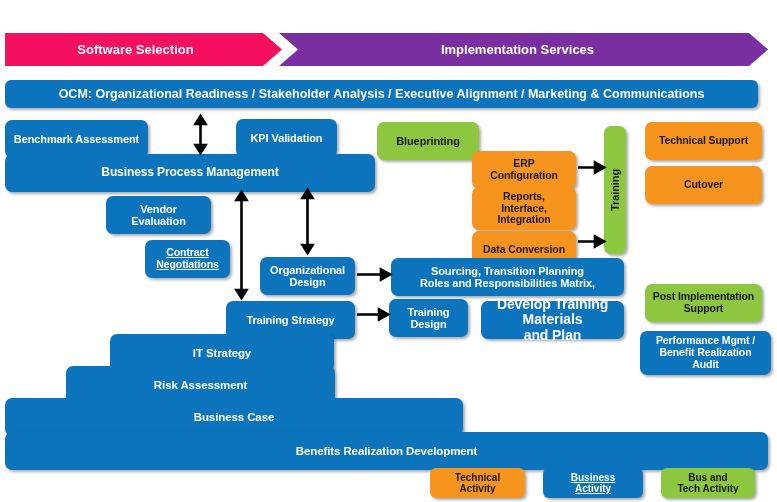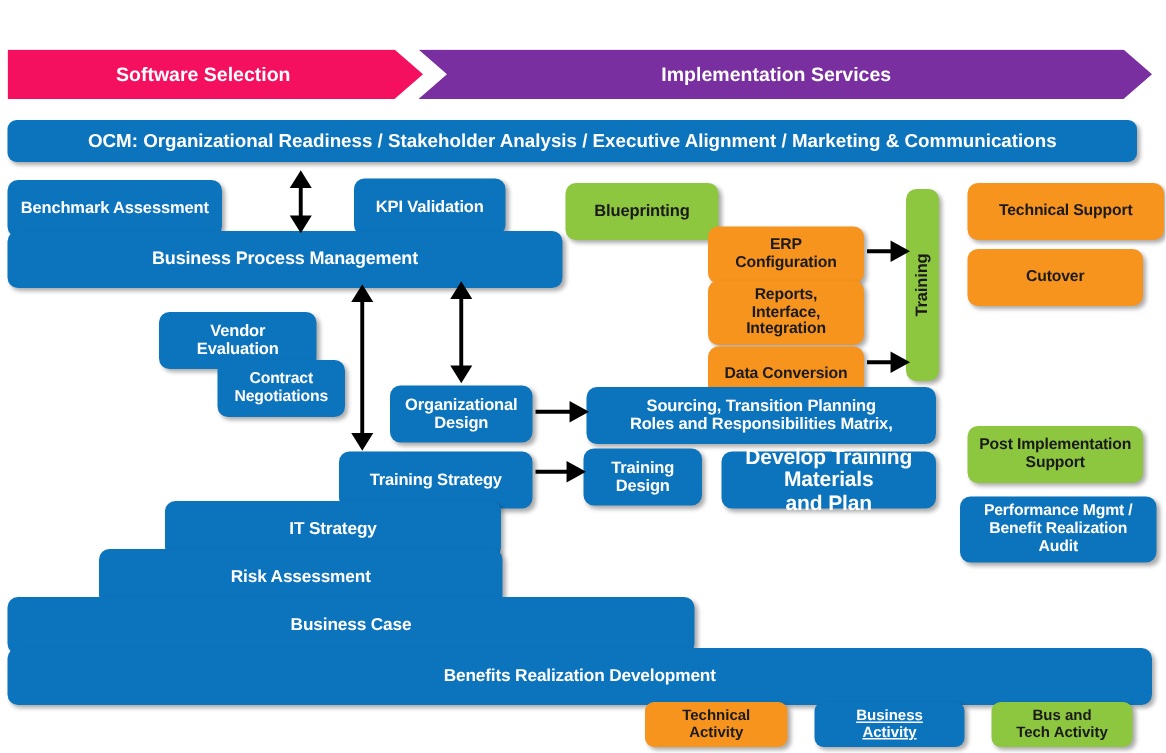--- a/index.html
+++ b/index.html
@@ -111,21 +111,21 @@
       <div class="node blue" style="left: 236px; top: 119px; width: 101px; height: 25px; font-size: 11px;">
         <div>
           <div>KPI Validation</div>
         </div>
       </div>
       <div class="node green" style="left: 377px; top: 122px; width: 102px; height: 26px; font-size: 11px;">
         <div>
           <div>Blueprinting</div>
         </div>
       </div>
-      <div class="node orange" style="left: 645px; top: 122px; width: 131px; height: 25px; font-size: 10.5px;">
+      <div class="node orange" style="left: 645px; top: 122px; width: 117px; height: 25px; font-size: 10.5px;">
         <div>
           <div>Technical Support</div>
         </div>
       </div>
       <div class="node blue" style="left: 5px; top: 154px; width: 370px; height: 27px; font-size: 12px;">
         <div>
           <div>Business Process Management</div>
         </div>
       </div>
       <div class="node orange" style="left: 472px; top: 151px; width: 104px; height: 33px; font-size: 10.5px;">
@@ -135,39 +135,39 @@
         </div>
       </div>
       <div class="node orange" style="left: 645px; top: 166px; width: 117px; height: 25px; font-size: 10.5px;">
         <div>
           <div>Cutover</div>
         </div>
       </div>
       <div class="node green vert" style="left: 604px; top: 126px; width: 22px; height: 128px; font-size: 11px;">
         <span class="lbl">Training</span>
       </div>
-      <div class="node blue" style="left: 106px; top: 196px; width: 105px; height: 16px; font-size: 11px; margin-top: 12px;">
+      <div class="node blue" style="left: 106px; top: 196px; width: 105px; height: 16px; font-size: 11px;">
         <div>
           <div>Vendor</div>
           <div>Evaluation</div>
         </div>
       </div>
       <div class="node orange" style="left: 472px; top: 187px; width: 104px; height: 43px; font-size: 10.5px;">
         <div>
           <div>Reports,</div>
           <div>Interface,</div>
           <div>Integration</div>
         </div>
       </div>
       <div class="node orange" style="left: 472px; top: 231px; width: 104px; height: 21px; font-size: 10.5px;">
         <div>
           <div>Data Conversion</div>
         </div>
       </div>
-      <div class="node blue" style="left: 145px; top: 240px; width: 85px; height: 32px; font-size: 10.5px;">
+      <div class="node blue" style="left: 145px; top: 240px; width: 85px; height: 32px; font-size: 10.5px; text-decoration: underline;">
         <div>
           <div>Contract</div>
           <div>Negotiations</div>
         </div>
       </div>
       <div class="node blue" style="left: 260px; top: 257px; width: 95px; height: 35px; font-size: 11px;">
         <div>
           <div>Organizational</div>
           <div>Design</div>
         </div>

